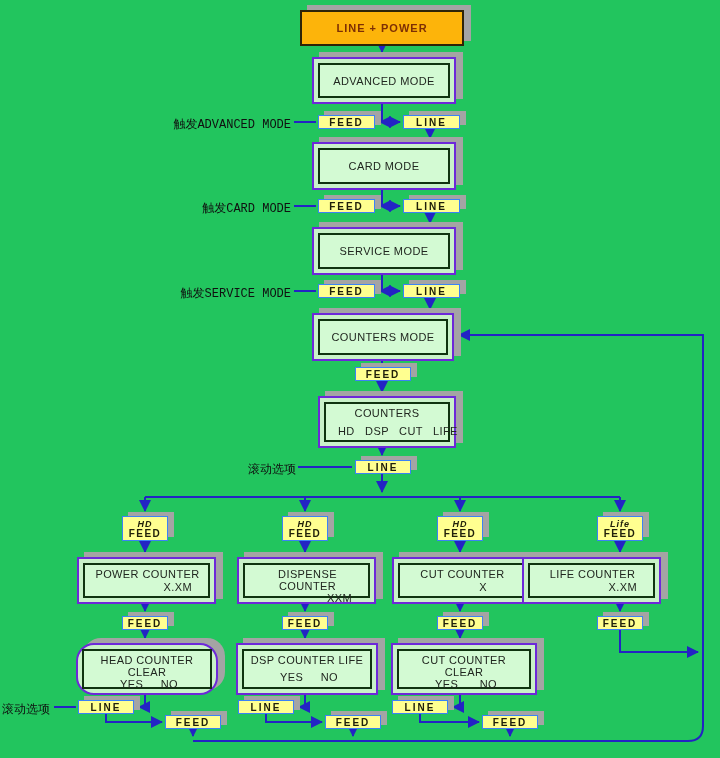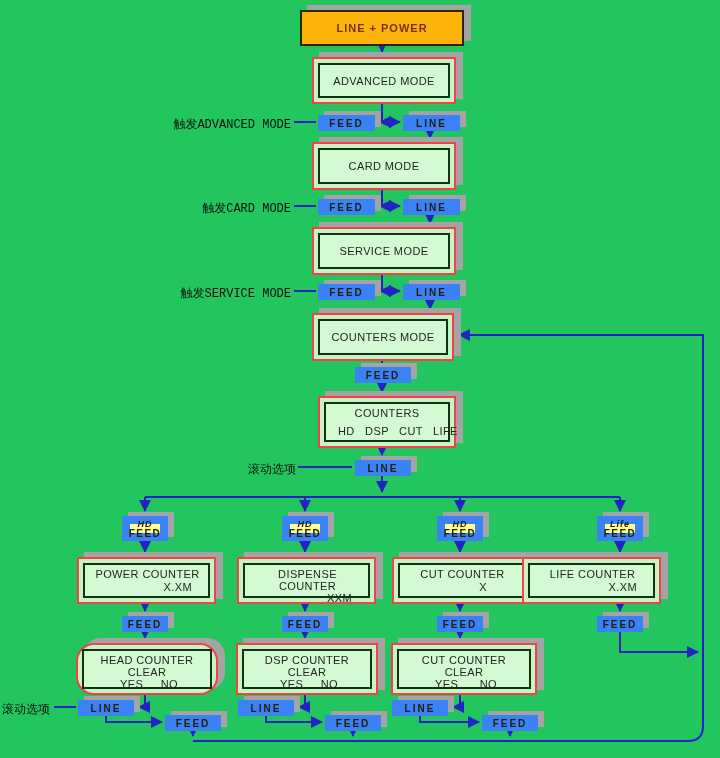--- a/index.html
+++ b/index.html
@@ -1,32 +1,32 @@
 <!DOCTYPE html>
 <html><head>
 <meta charset="utf-8">
 <style>
   html,body{margin:0;padding:0;background:#fff;}
   #canvas{position:relative;width:720px;height:758px;background:#22c55e;overflow:hidden;
           font-family:"Liberation Sans",sans-serif;}
   svg.wires{position:absolute;left:0;top:0;z-index:1;}
   
-  .lcd{position:absolute;z-index:2;background:#c9f2c9;border:2px solid #ef4444;
+  .lcd{position:absolute;z-index:2;background:#c9f2c9;border:2px solid #6d28d9;
        box-shadow:7px -5px 0 #a4a4a4;}
   .lcd .inner{position:absolute;inset:4px;border:2px solid #103310;background:#d3fad3;
        display:flex;align-items:center;justify-content:center;
        font-size:11px;color:#20261f;letter-spacing:.4px;}
   .lcd .inner.two{flex-direction:column;align-items:stretch;justify-content:space-between;
        padding:3px 6px;box-sizing:border-box;}
   .lcd .inner.two .l1{text-align:center;}
   .lcd .inner.two .l2v{text-align:right;padding-right:10px;}
   .lcd .inner.two .l2s{white-space:pre;text-align:left;padding-left:6px;}
   .lcd .inner.two .yn{display:flex;justify-content:space-between;padding:0 26px 1px 30px;}
   
-  .btn{position:absolute;z-index:2;background:#ffff90;border:8px solid #3b82f6;
+  .btn{position:absolute;z-index:2;background:#ffff90;border:1px solid #3b82f6;
        box-shadow:6px -4px 0 #a4a4a4;display:flex;align-items:center;justify-content:center;
        font-size:10px;font-weight:bold;letter-spacing:2px;color:#20200a;box-sizing:border-box;}
   .btn.two{flex-direction:column;letter-spacing:1px;line-height:10px;padding:2px 0;}
   .btn.two .k1{font-style:italic;font-size:9px;font-weight:bold;}
   .btn.two .k2{font-size:10px;font-weight:bold;letter-spacing:1.5px;}
   .power{position:absolute;z-index:2;background:#fdb40a;border:2px solid #2e2408;
        box-shadow:7px -5px 0 #a4a4a4;display:flex;align-items:center;justify-content:center;
        font-size:11px;font-weight:bold;letter-spacing:1px;color:#7d2f05;}
   
   .note{position:absolute;z-index:2;font-family:Liberation Mono, monospace;
@@ -208,21 +208,21 @@
     <div class="inner two">
       <span class="l1" style="padding-left:2px;">DISPENSE COUNTER</span>
       <span class="l2v">XXM</span>
     </div>
   </div>
   <div class="btn" style="left:282px;top:616px;width:46px;height:14px;">
     <span>FEED</span>
   </div>
   <div class="lcd" style="left:236px;top:643px;width:138px;height:48px;">
     <div class="inner two">
-      <span class="l1" style="text-align:center;">DSP COUNTER CLEAR</span>
+      <span class="l1" style="text-align:center;">DSP COUNTER LIFE</span>
       <span class="yn">
         <span>YES</span>
         <span>NO</span>
       </span>
     </div>
   </div>
   <div class="btn" style="left:238px;top:700px;width:56px;height:14px;">
     <span>LINE</span>
   </div>
   <div class="btn" style="left:325px;top:715px;width:56px;height:14px;">

